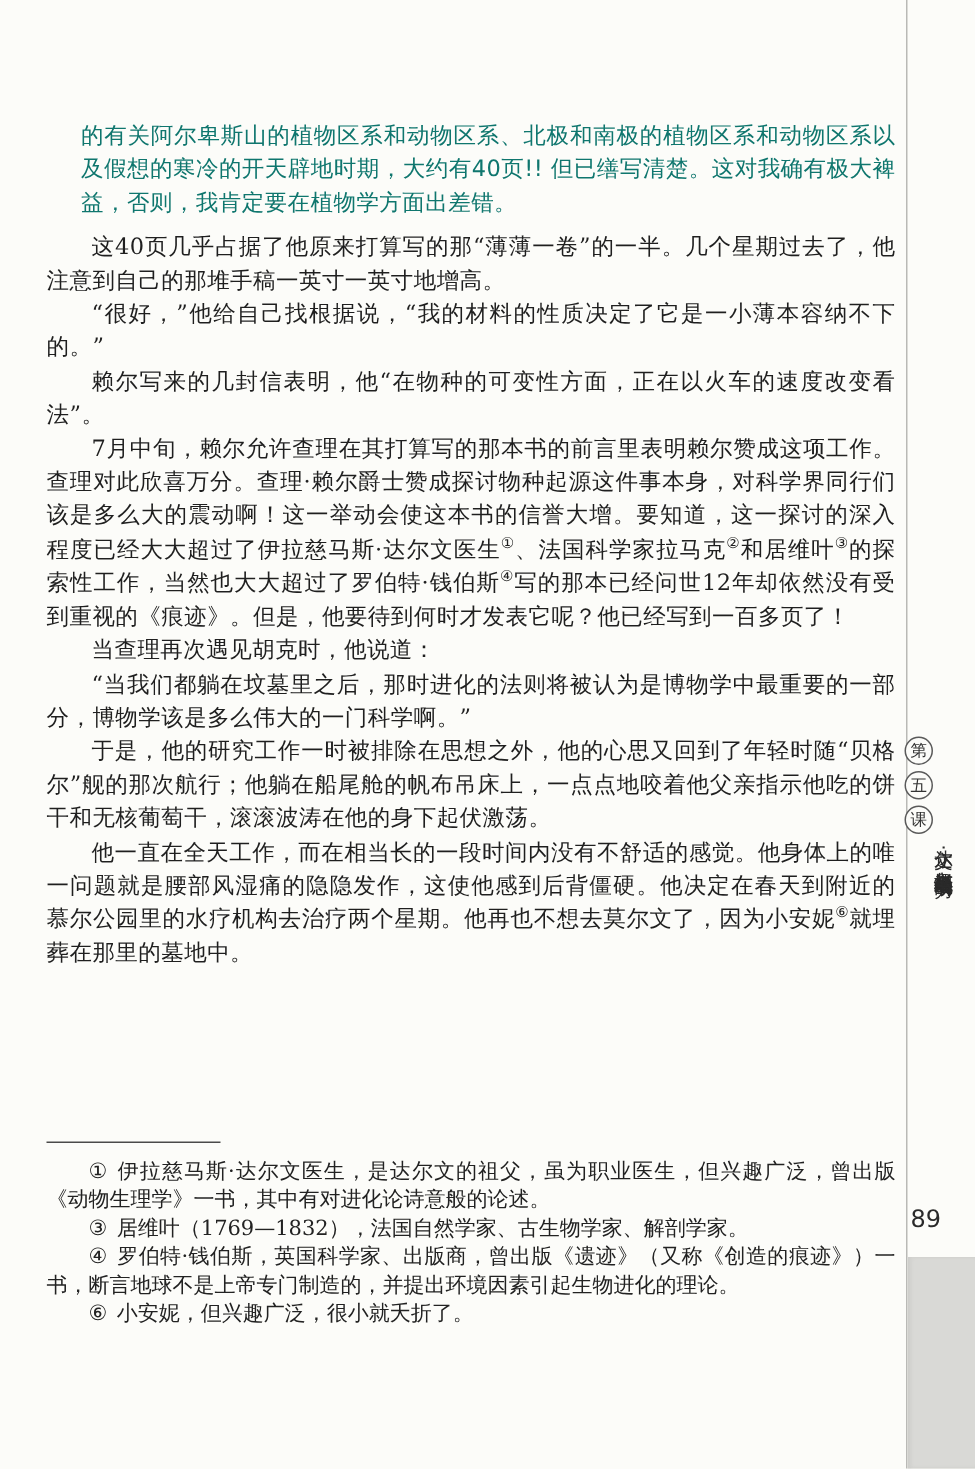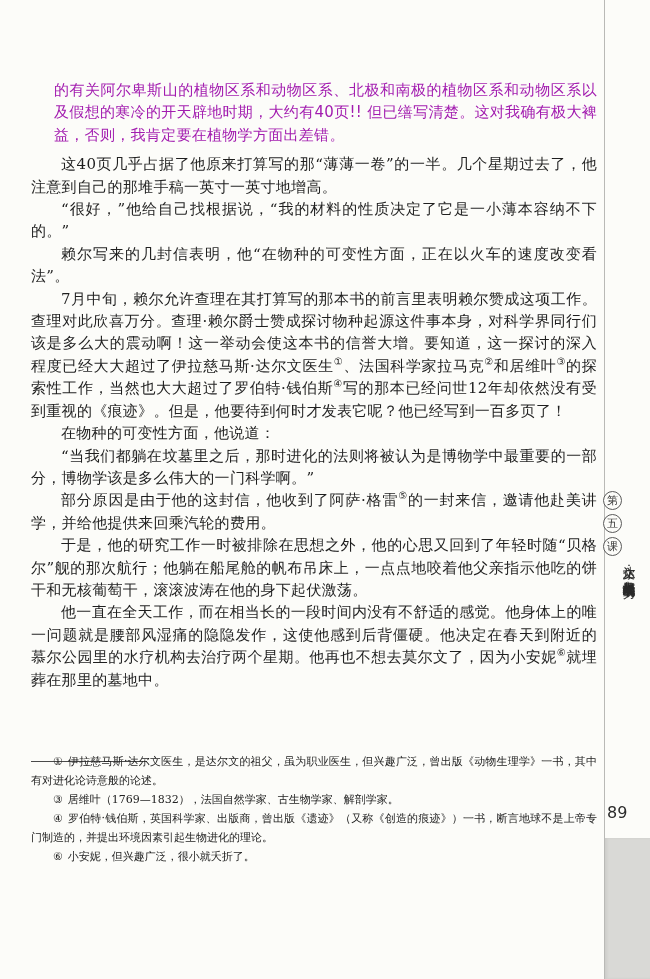--- a/index.html
+++ b/index.html
@@ -22,41 +22,41 @@
     font-size: 15px;
     line-height: 22.4px;
     text-align: justify;
     letter-spacing: 0.3px;
   }
   .body-text p { margin: 0; text-indent: 2em; }
   .body-text p.letter {
     font-family: "DejaVu Sans", "Liberation Sans", sans-serif;
     text-indent: 0;
     padding-left: 23px;
-    color: #a21caf;
+    color: #0f766e;
     margin-bottom: 7px;
   }
   .body-text sup {
     font-size: 10px;
     line-height: 0;
     vertical-align: super;
   }
 
   
   .footnote-divider {
     position: absolute;
     left: 31px; top: 761px;
     width: 116px; height: 0;
     border-top: 1px solid #4a4a4a;
   }
   .footnotes {
     position: absolute;
-    left: 31px; top: 752px;
+    left: 31px; top: 772px;
     width: 566px; height: 200px;
-    font-size: 11px;
+    font-size: 14px;
     line-height: 19px;
     text-align: justify;
     color: #222;
   }
   .footnotes p { margin: 0; text-indent: 2em; }
   .footnotes .fn-marker { margin-right: 0.45em; }
 
   
   .sidebar-rule {
     position: absolute;
@@ -106,23 +106,22 @@
 <body>
 
 <div class="page">
 
   <main class="body-text">
       <p class="letter">的有关阿尔卑斯山的植物区系和动物区系、北极和南极的植物区系和动物区系以及假想的寒冷的开天辟地时期，大约有40页!! 但已缮写清楚。这对我确有极大裨益，否则，我肯定要在植物学方面出差错。</p>
       <p>这40页几乎占据了他原来打算写的那“薄薄一卷”的一半。几个星期过去了，他注意到自己的那堆手稿一英寸一英寸地增高。</p>
       <p>“很好，”他给自己找根据说，“我的材料的性质决定了它是一小薄本容纳不下的。”</p>
       <p>赖尔写来的几封信表明，他“在物种的可变性方面，正在以火车的速度改变看法”。</p>
       <p>7月中旬，赖尔允许查理在其打算写的那本书的前言里表明赖尔赞成这项工作。查理对此欣喜万分。查理·赖尔爵士赞成探讨物种起源这件事本身，对科学界同行们该是多么大的震动啊！这一举动会使这本书的信誉大增。要知道，这一探讨的深入程度已经大大超过了伊拉慈马斯·达尔文医生<sup>①</sup>、法国科学家拉马克<sup>②</sup>和居维叶<sup>③</sup>的探索性工作，当然也大大超过了罗伯特·钱伯斯<sup>④</sup>写的那本已经问世12年却依然没有受到重视的《痕迹》。但是，他要待到何时才发表它呢？他已经写到一百多页了！</p>
-      <p>在物种的可变性方面，他说道：</p>
+      <p>当查理再次遇见胡克时，他说道：</p>
       <p>“当我们都躺在坟墓里之后，那时进化的法则将被认为是博物学中最重要的一部分，博物学该是多么伟大的一门科学啊。”</p>
-      <p>部分原因是由于他的这封信，他收到了阿萨·格雷<sup>⑤</sup>的一封来信，邀请他赴美讲学，并给他提供来回乘汽轮的费用。</p>
       <p>于是，他的研究工作一时被排除在思想之外，他的心思又回到了年轻时随“贝格尔”舰的那次航行；他躺在船尾舱的帆布吊床上，一点点地咬着他父亲指示他吃的饼干和无核葡萄干，滚滚波涛在他的身下起伏激荡。</p>
       <p>他一直在全天工作，而在相当长的一段时间内没有不舒适的感觉。他身体上的唯一问题就是腰部风湿痛的隐隐发作，这使他感到后背僵硬。他决定在春天到附近的慕尔公园里的水疗机构去治疗两个星期。他再也不想去莫尔文了，因为小安妮<sup>⑥</sup>就埋葬在那里的墓地中。</p>
     </main>
 
   <div class="footnote-divider"></div>
 
   <section class="footnotes">
       <p><span class="fn-marker">①</span><span>伊拉慈马斯·达尔文医生，是达尔文的祖父，虽为职业医生，但兴趣广泛，曾出版《动物生理学》一书，其中有对进化论诗意般的论述。</span></p>
       <p><span class="fn-marker">③</span><span>居维叶（1769—1832），法国自然学家、古生物学家、解剖学家。</span></p>
       <p><span class="fn-marker">④</span><span>罗伯特·钱伯斯，英国科学家、出版商，曾出版《遗迹》（又称《创造的痕迹》）一书，断言地球不是上帝专门制造的，并提出环境因素引起生物进化的理论。</span></p>

